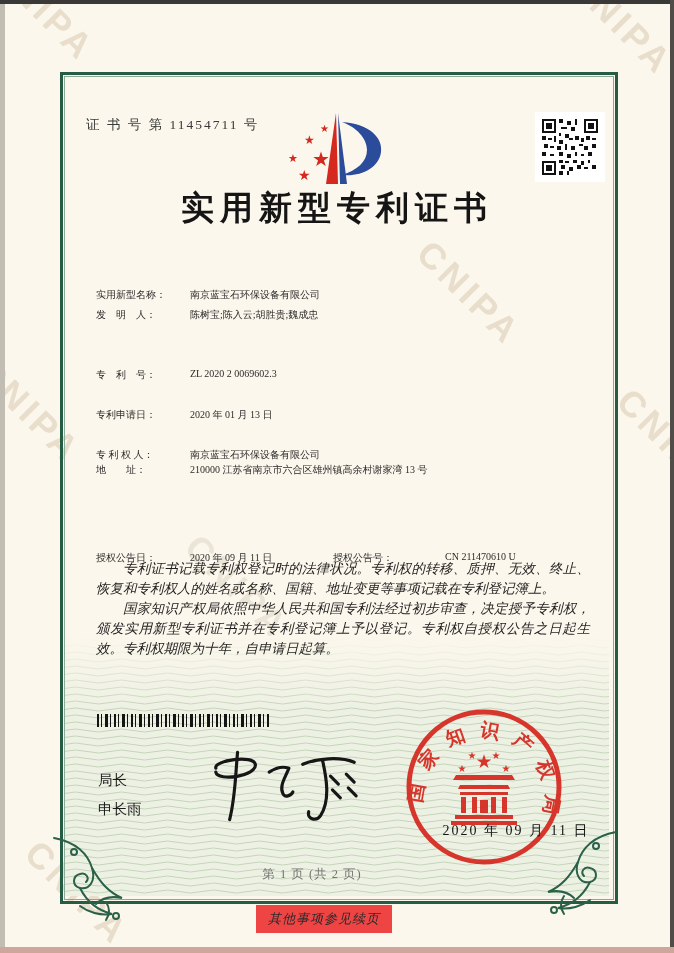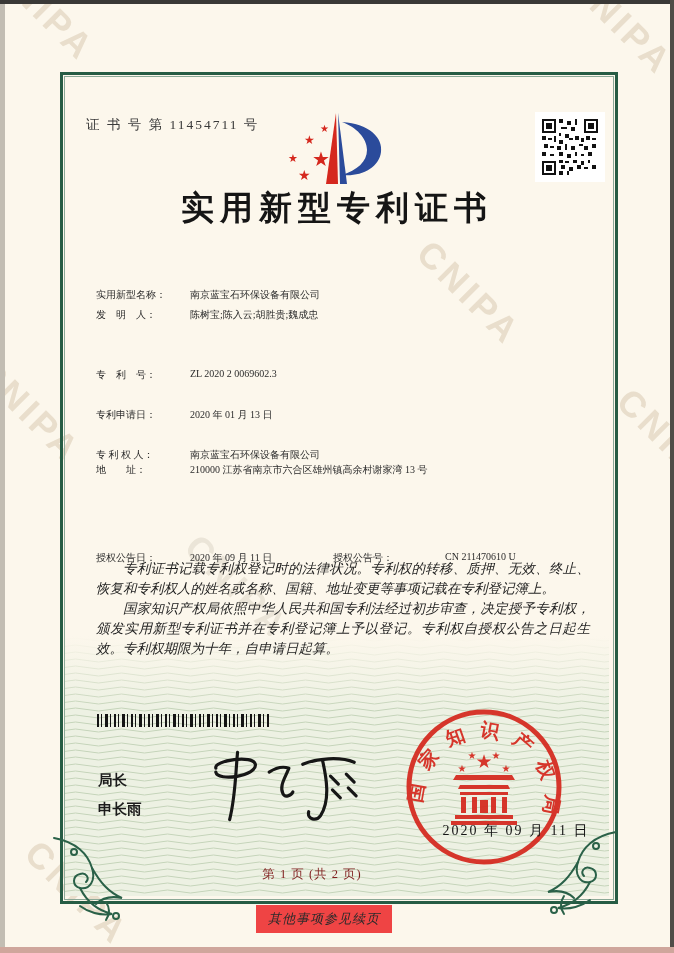--- a/index.html
+++ b/index.html
@@ -39,27 +39,27 @@
   .paras p{margin:0;text-indent:2em;}
   
   .waves{position:absolute;left:64px;top:636px;}
   
   .barcode{position:absolute;left:97px;top:714px;width:172px;height:13px;
     background:repeating-linear-gradient(90deg,
       #141414 0 2px,transparent 2px 4px,
       #141414 4px 5px,transparent 5px 8px,
       #141414 8px 11px,transparent 11px 13px,
       #141414 13px 14px,transparent 14px 17px);}
-  .director{position:absolute;left:98px;top:766px;font-size:14.5px;color:#1c1c1c;line-height:29px;font-weight:bold;}
+  .director{position:absolute;left:98px;top:766px;font-size:14.5px;color:#1c1c1c;line-height:29px;}
   .sig{position:absolute;left:200px;top:738px;}
   .seal{position:absolute;left:403px;top:706px;opacity:0.93;}
   .seal-date{position:absolute;left:421px;top:822px;width:190px;text-align:center;
              font-size:14px;letter-spacing:2px;color:#151515;}
   .page-info{position:absolute;left:60px;top:866px;width:504px;text-align:center;
-             font-size:12.5px;color:#7f1d1d;letter-spacing:1px;}
+             font-size:12.5px;color:#737373;letter-spacing:1px;}
   .footer-note{position:absolute;left:256px;top:905px;background:#ef4444;padding:5px 12px;
                font-size:13px;font-style:italic;color:#2b2b2b;letter-spacing:1px;}
   .flourish{position:absolute;}
   .flourish-left{transform:scaleX(-1);}
 </style>
 </head>
 <body>
 
 <div class="photo">
 

